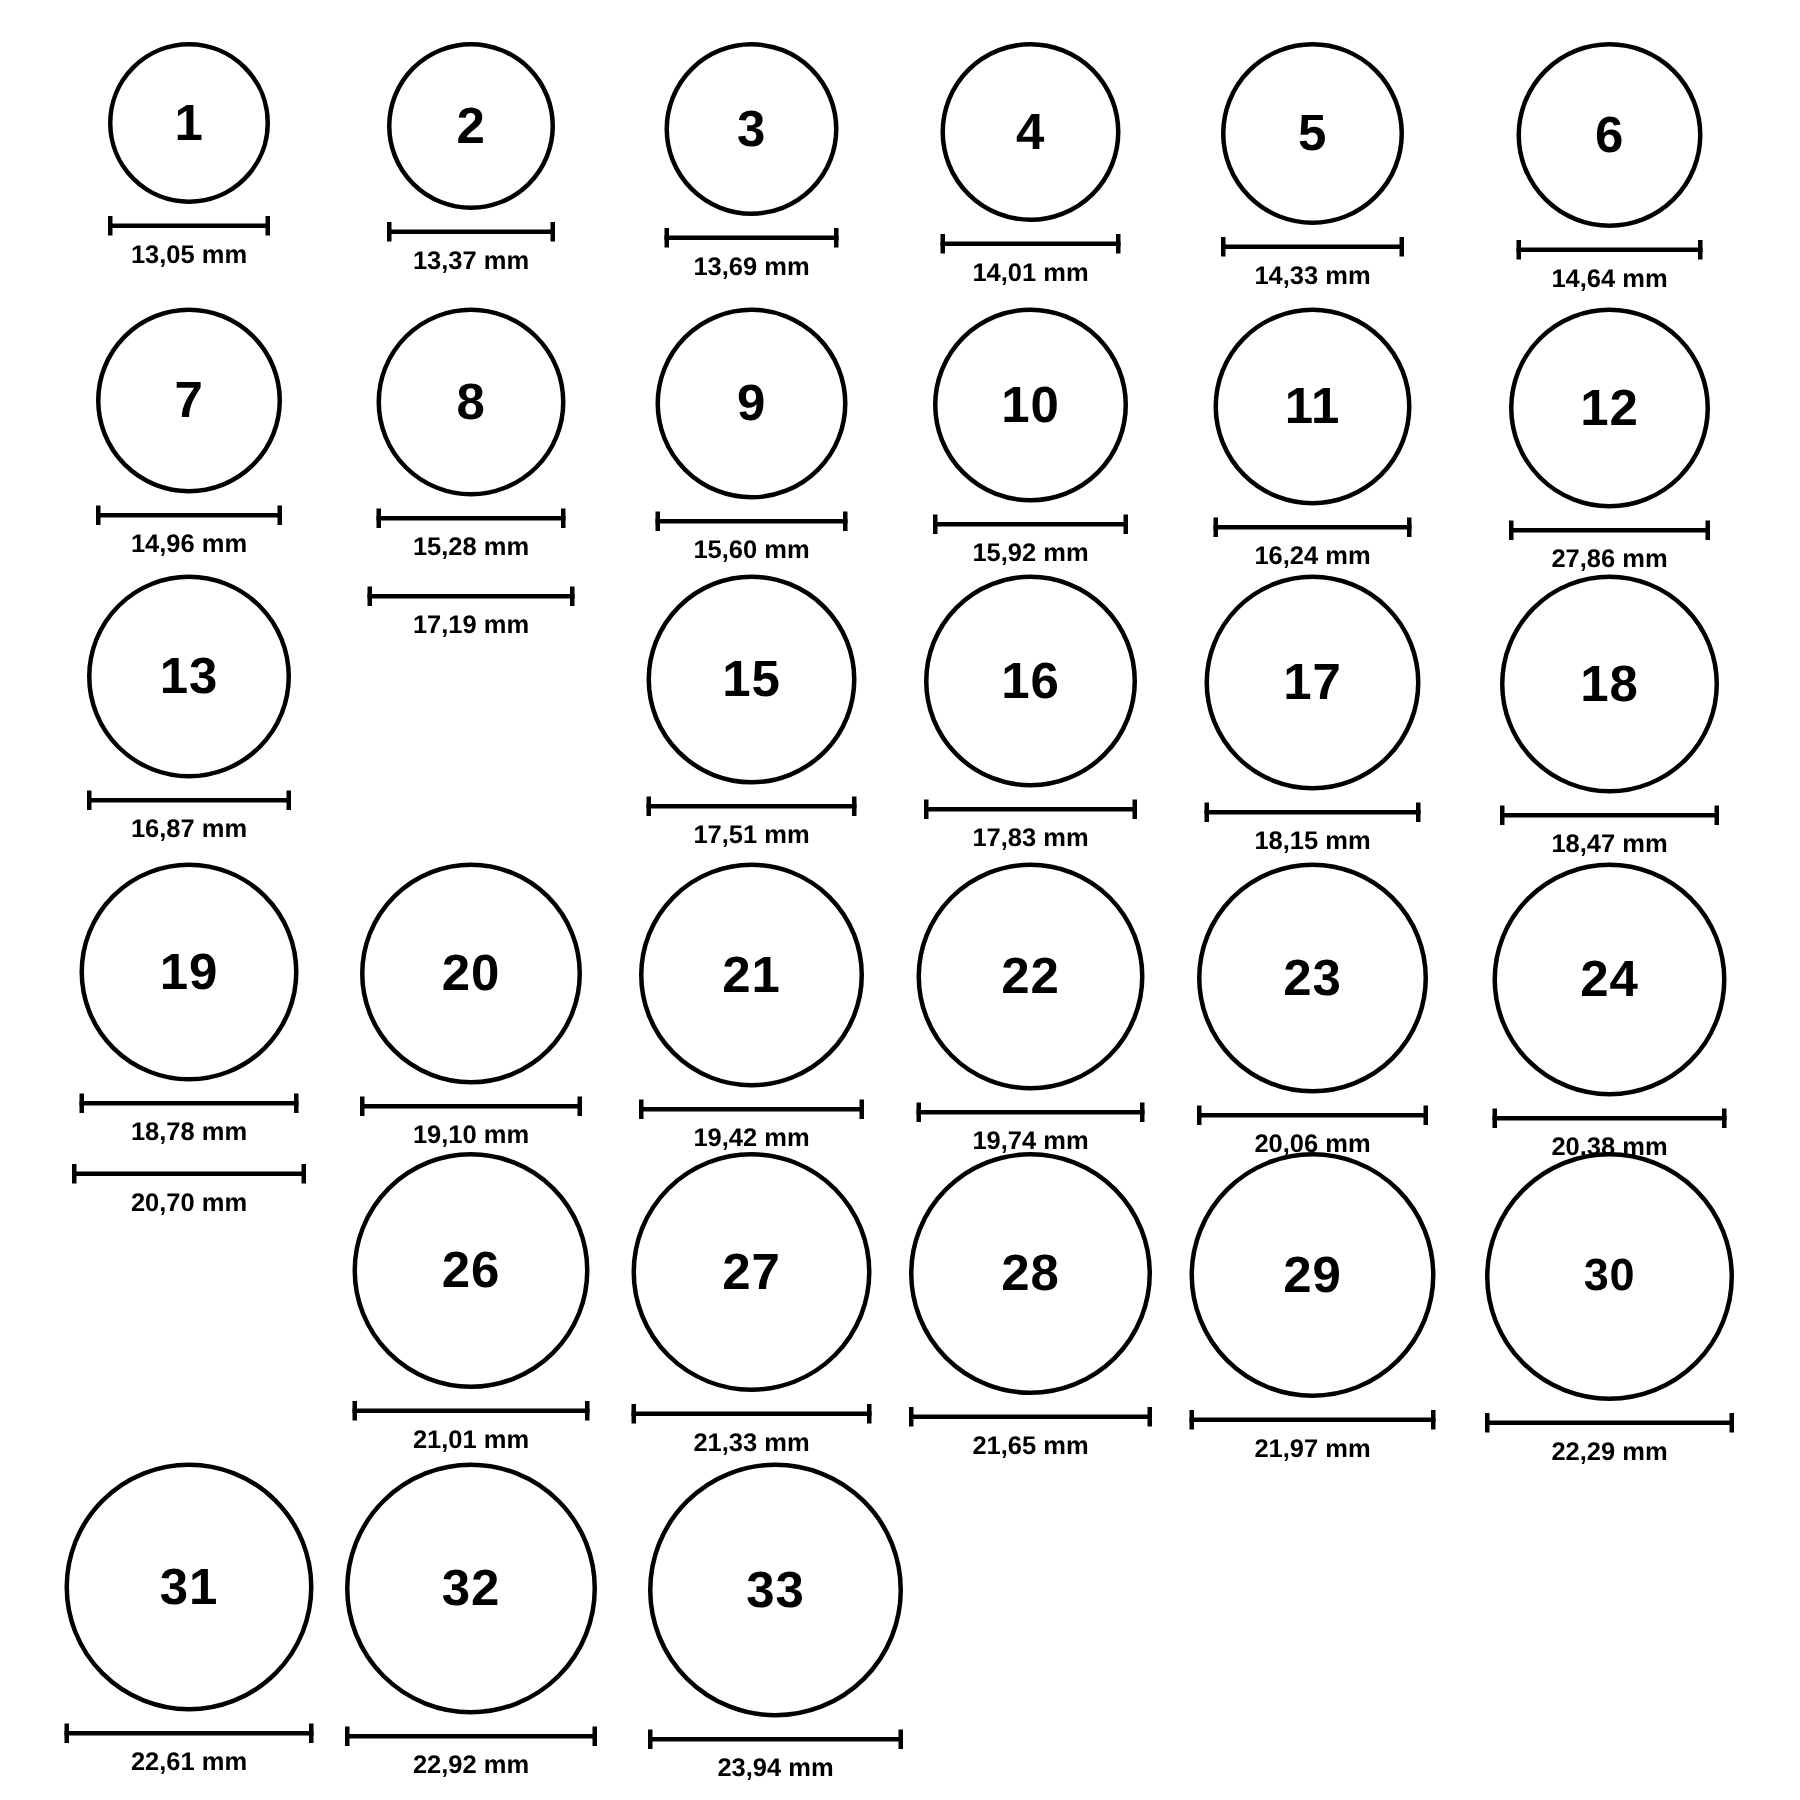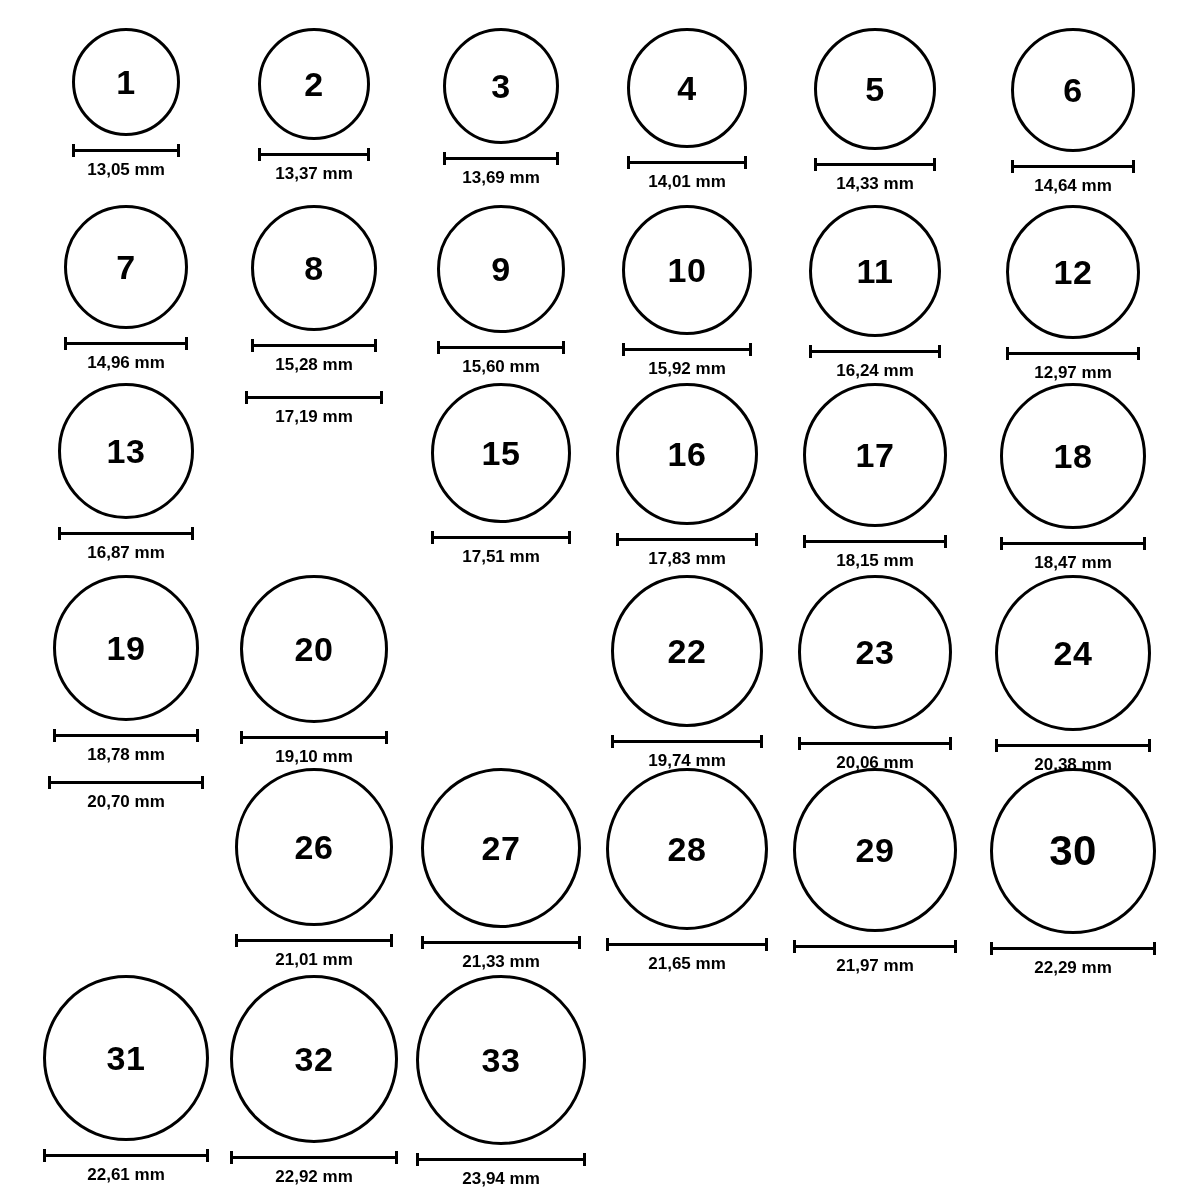--- a/index.html
+++ b/index.html
@@ -197,21 +197,21 @@
     </div>
     <div class="size-cell" style="left: 1006px; top: 205px; width: 134px;">
       <div class="ring-circle" style="width: 134px; height: 134px;">
         <span class="ring-number" style="font-size: 34px;">12</span>
       </div>
       <div class="measure-bar" style="width: 134px;">
         <div class="bar-line"></div>
         <div class="cap left"></div>
         <div class="cap right"></div>
       </div>
-      <div class="mm-label">12,97 mm</div>
+      <div class="mm-label">27,86 mm</div>
     </div>
     <div class="size-cell" style="left: 58px; top: 383px; width: 136px;">
       <div class="ring-circle" style="width: 136px; height: 136px;">
         <span class="ring-number" style="font-size: 34px;">13</span>
       </div>
       <div class="measure-bar" style="width: 136px;">
         <div class="bar-line"></div>
         <div class="cap left"></div>
         <div class="cap right"></div>
       </div>
@@ -284,20 +284,31 @@
       <div class="ring-circle" style="width: 148px; height: 148px;">
         <span class="ring-number" style="font-size: 34px;">20</span>
       </div>
       <div class="measure-bar" style="width: 148px;">
         <div class="bar-line"></div>
         <div class="cap left"></div>
         <div class="cap right"></div>
       </div>
       <div class="mm-label">19,10 mm</div>
     </div>
+    <div class="size-cell" style="left: 426px; top: 575px; width: 150px;">
+      <div class="ring-circle" style="width: 150px; height: 150px;">
+        <span class="ring-number" style="font-size: 34px;">21</span>
+      </div>
+      <div class="measure-bar" style="width: 150px;">
+        <div class="bar-line"></div>
+        <div class="cap left"></div>
+        <div class="cap right"></div>
+      </div>
+      <div class="mm-label">19,42 mm</div>
+    </div>
     <div class="size-cell" style="left: 611px; top: 575px; width: 152px;">
       <div class="ring-circle" style="width: 152px; height: 152px;">
         <span class="ring-number" style="font-size: 34px;">22</span>
       </div>
       <div class="measure-bar" style="width: 152px;">
         <div class="bar-line"></div>
         <div class="cap left"></div>
         <div class="cap right"></div>
       </div>
       <div class="mm-label">19,74 mm</div>
@@ -371,21 +382,21 @@
       </div>
       <div class="measure-bar" style="width: 164px;">
         <div class="bar-line"></div>
         <div class="cap left"></div>
         <div class="cap right"></div>
       </div>
       <div class="mm-label">21,97 mm</div>
     </div>
     <div class="size-cell" style="left: 990px; top: 768px; width: 166px;">
       <div class="ring-circle" style="width: 166px; height: 166px;">
-        <span class="ring-number" style="font-size: 42px;">30</span>
+        <span class="ring-number" style="font-size: 30px;">30</span>
       </div>
       <div class="measure-bar" style="width: 166px;">
         <div class="bar-line"></div>
         <div class="cap left"></div>
         <div class="cap right"></div>
       </div>
       <div class="mm-label">22,29 mm</div>
     </div>
     <div class="size-cell" style="left: 43px; top: 975px; width: 166px;">
       <div class="ring-circle" style="width: 166px; height: 166px;">
@@ -402,21 +413,21 @@
       <div class="ring-circle" style="width: 168px; height: 168px;">
         <span class="ring-number" style="font-size: 34px;">32</span>
       </div>
       <div class="measure-bar" style="width: 168px;">
         <div class="bar-line"></div>
         <div class="cap left"></div>
         <div class="cap right"></div>
       </div>
       <div class="mm-label">22,92 mm</div>
     </div>
-    <div class="size-cell" style="left: 416px; top: 975px; width: 170px; justify-content: center;">
+    <div class="size-cell" style="left: 432px; top: 975px; width: 170px; justify-content: center;">
       <div class="ring-circle" style="width: 170px; height: 170px;">
         <span class="ring-number" style="font-size: 34px;">33</span>
       </div>
       <div class="measure-bar" style="width: 170px;">
         <div class="bar-line"></div>
         <div class="cap left"></div>
         <div class="cap right"></div>
       </div>
       <div class="mm-label">23,94 mm</div>
     </div>

